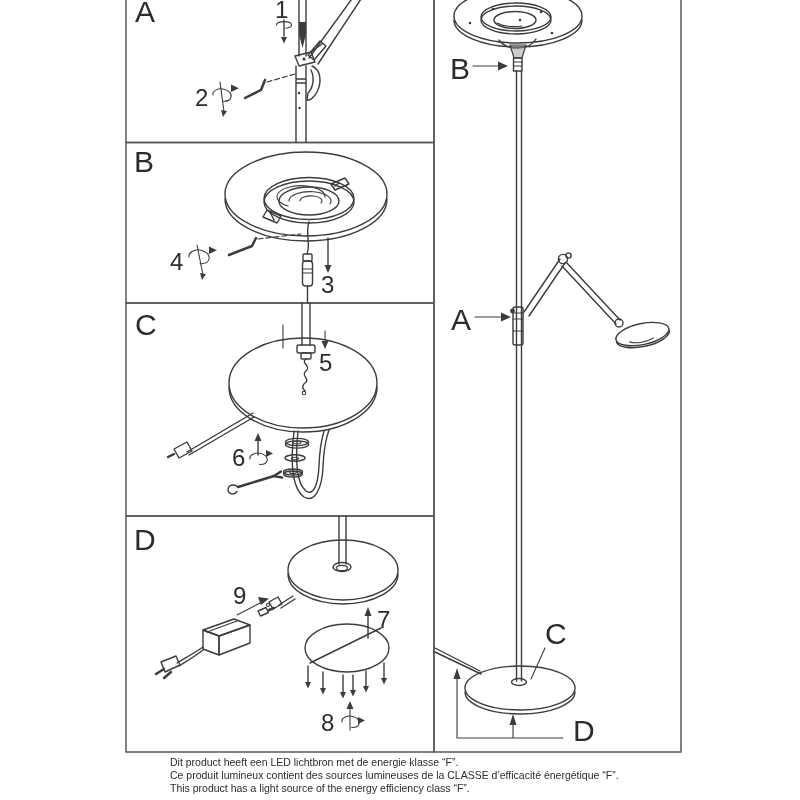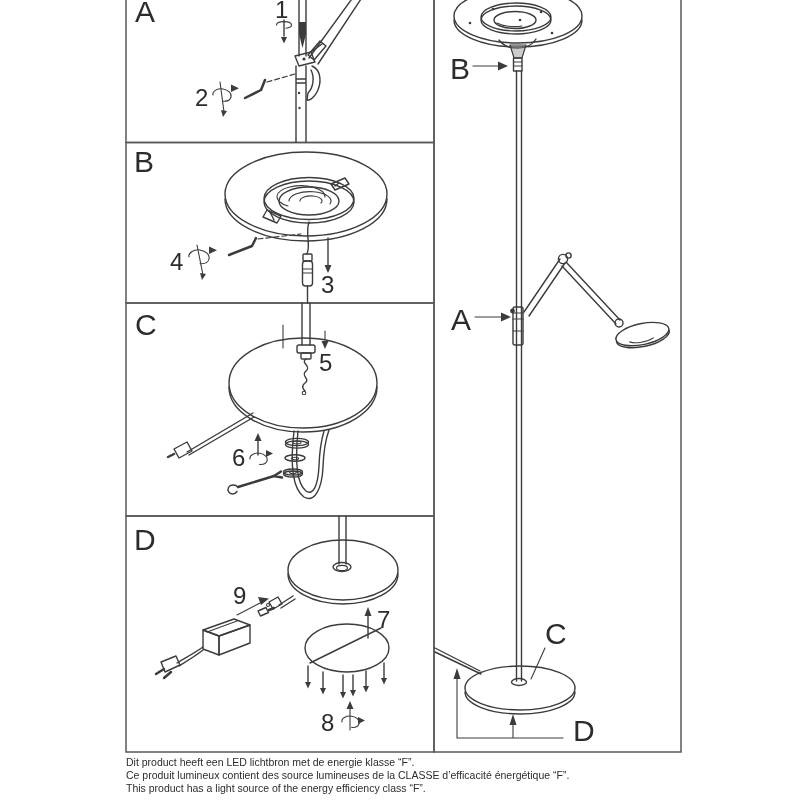--- a/index.html
+++ b/index.html
@@ -25,21 +25,21 @@
   .fillh{fill:var(--color-line,#3c3c3c);stroke:none;}
   .shade{fill:#8f8f8f;fill-opacity:.45;stroke:var(--color-line,#3c3c3c);stroke-width:1.2;}
   .pborder{fill:none;stroke:var(--color-border,#585858);stroke-width:1.5;}
   text{fill:var(--color-text,#2c2c2c);font-family:"Liberation Sans",sans-serif;}
   .lbl{font-size:30px;}
   .num{font-size:24px;}
   .footer{
     position:absolute;left:126px;top:756px;width:600px;
     font-size:10.5px;line-height:13px;color:var(--color-text,#2c2c2c);
   }
-  .footer div{white-space:nowrap;}
+  .footer div{white-space:nowrap;margin-left:44px;}
 </style>
 </head>
 <body>
 
 <div class="page">
 
 <svg width="800" height="800" viewBox="0 0 800 800">
 
   <g>
     <rect class="pborder" x="126" y="-8" width="308" height="150.5"></rect>
@@ -292,17 +292,17 @@
       <path class="ln thin" d="M22,738 H128 M22,738 V679 M78,738 V725"></path>
       <path class="fillh" d="M18.5,679 h7 l-3.5,-11 z"></path>
       <path class="fillh" d="M74.5,725 h7 l-3.5,-11 z"></path>
       <text class="lbl" x="138" y="741">D</text>
     </g>
   </g>
 </svg>
 
   <div class="footer">
     <div>Dit product heeft een LED lichtbron met de energie klasse “F”.</div>
-    <div>Ce produit lumineux contient des source lumineuses de la CLASSE d’efficacité énergétique “F”.</div>
+    <div>Ce produit lumineux contient des sources lumineuses de la CLASSE d’efficacité énergétique “F”.</div>
     <div>This product has a light source of the energy efficiency class “F”.</div>
   </div>
 
 </div>
 
 </body></html>

